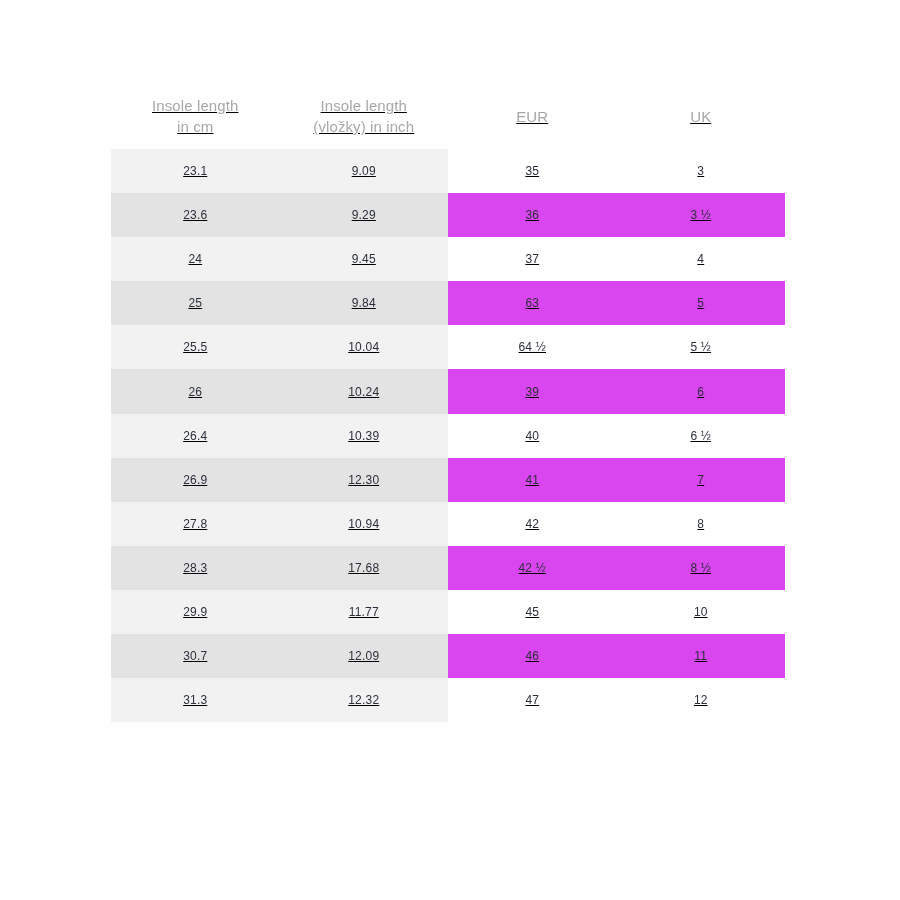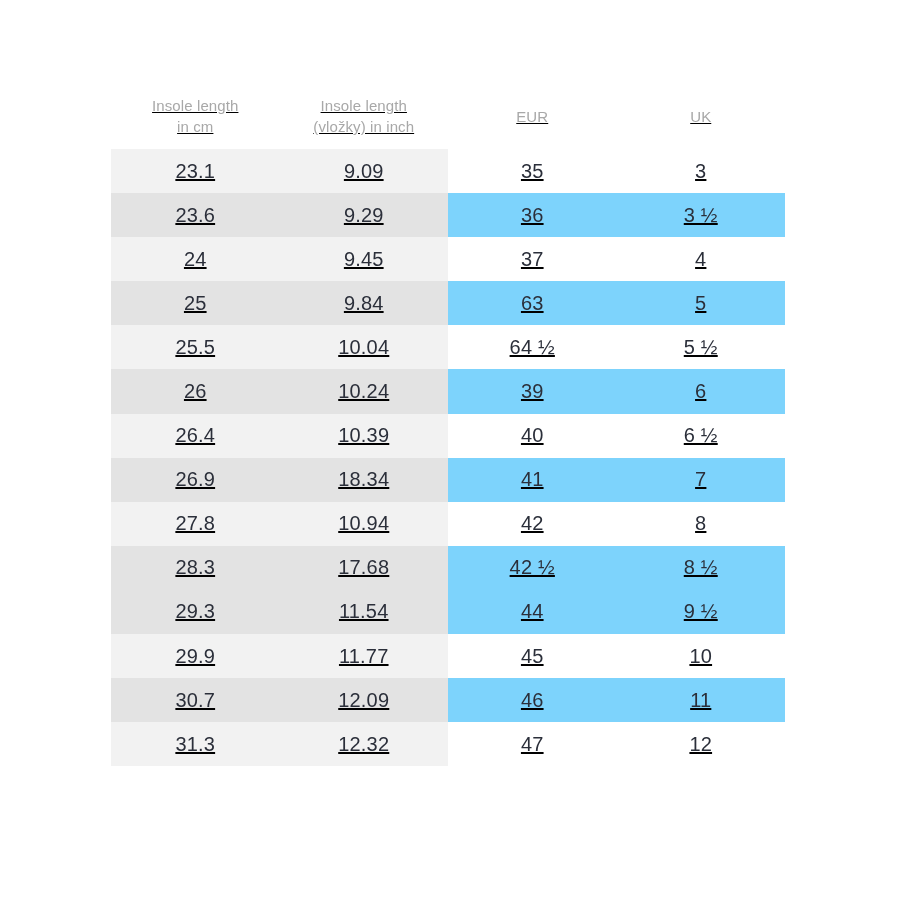--- a/index.html
+++ b/index.html
@@ -44,32 +44,32 @@
     background: #ffffff;
     padding: 0;
     letter-spacing: 0.1px;
   }
 
   
   tbody td {
     height: 44.1px;
     text-align: center;
     vertical-align: middle;
-    font-size: 20px;
+    font-size: 12px;
     font-weight: 400;
     color: #2b2f3a;
     padding: 0;
     letter-spacing: 0.2px;
   }
 
   
   tbody tr.row-odd  td.left-zone  { background: #f2f2f2; }
   tbody tr.row-odd  td.right-zone { background: #ffffff; text-align: center; }
   tbody tr.row-even td.left-zone  { background: #e3e3e3; }
-  tbody tr.row-even td.right-zone { background: #7dd3fc; }
+  tbody tr.row-even td.right-zone { background: #d946ef; }
 
   .hdr-line { display: block; }
 </style>
 </head>
 <body>
 
 <div id="size-chart">
   <table class="size-table">
     <colgroup>
       <col>
@@ -133,41 +133,35 @@
           <td class="right-zone">6</td>
         </tr>
         <tr class="row-odd">
           <td class="left-zone">26.4</td>
           <td class="left-zone">10.39</td>
           <td class="right-zone">40</td>
           <td class="right-zone">6 ½</td>
         </tr>
         <tr class="row-even">
           <td class="left-zone">26.9</td>
-          <td class="left-zone">18.34</td>
+          <td class="left-zone">12.30</td>
           <td class="right-zone">41</td>
           <td class="right-zone">7</td>
         </tr>
         <tr class="row-odd">
           <td class="left-zone">27.8</td>
           <td class="left-zone">10.94</td>
           <td class="right-zone">42</td>
           <td class="right-zone">8</td>
         </tr>
         <tr class="row-even">
           <td class="left-zone">28.3</td>
           <td class="left-zone">17.68</td>
           <td class="right-zone">42 ½</td>
           <td class="right-zone">8 ½</td>
-        </tr>
-        <tr class="row-even">
-          <td class="left-zone">29.3</td>
-          <td class="left-zone">11.54</td>
-          <td class="right-zone">44</td>
-          <td class="right-zone">9 ½</td>
         </tr>
         <tr class="row-odd">
           <td class="left-zone">29.9</td>
           <td class="left-zone">11.77</td>
           <td class="right-zone">45</td>
           <td class="right-zone">10</td>
         </tr>
         <tr class="row-even">
           <td class="left-zone">30.7</td>
           <td class="left-zone">12.09</td>

